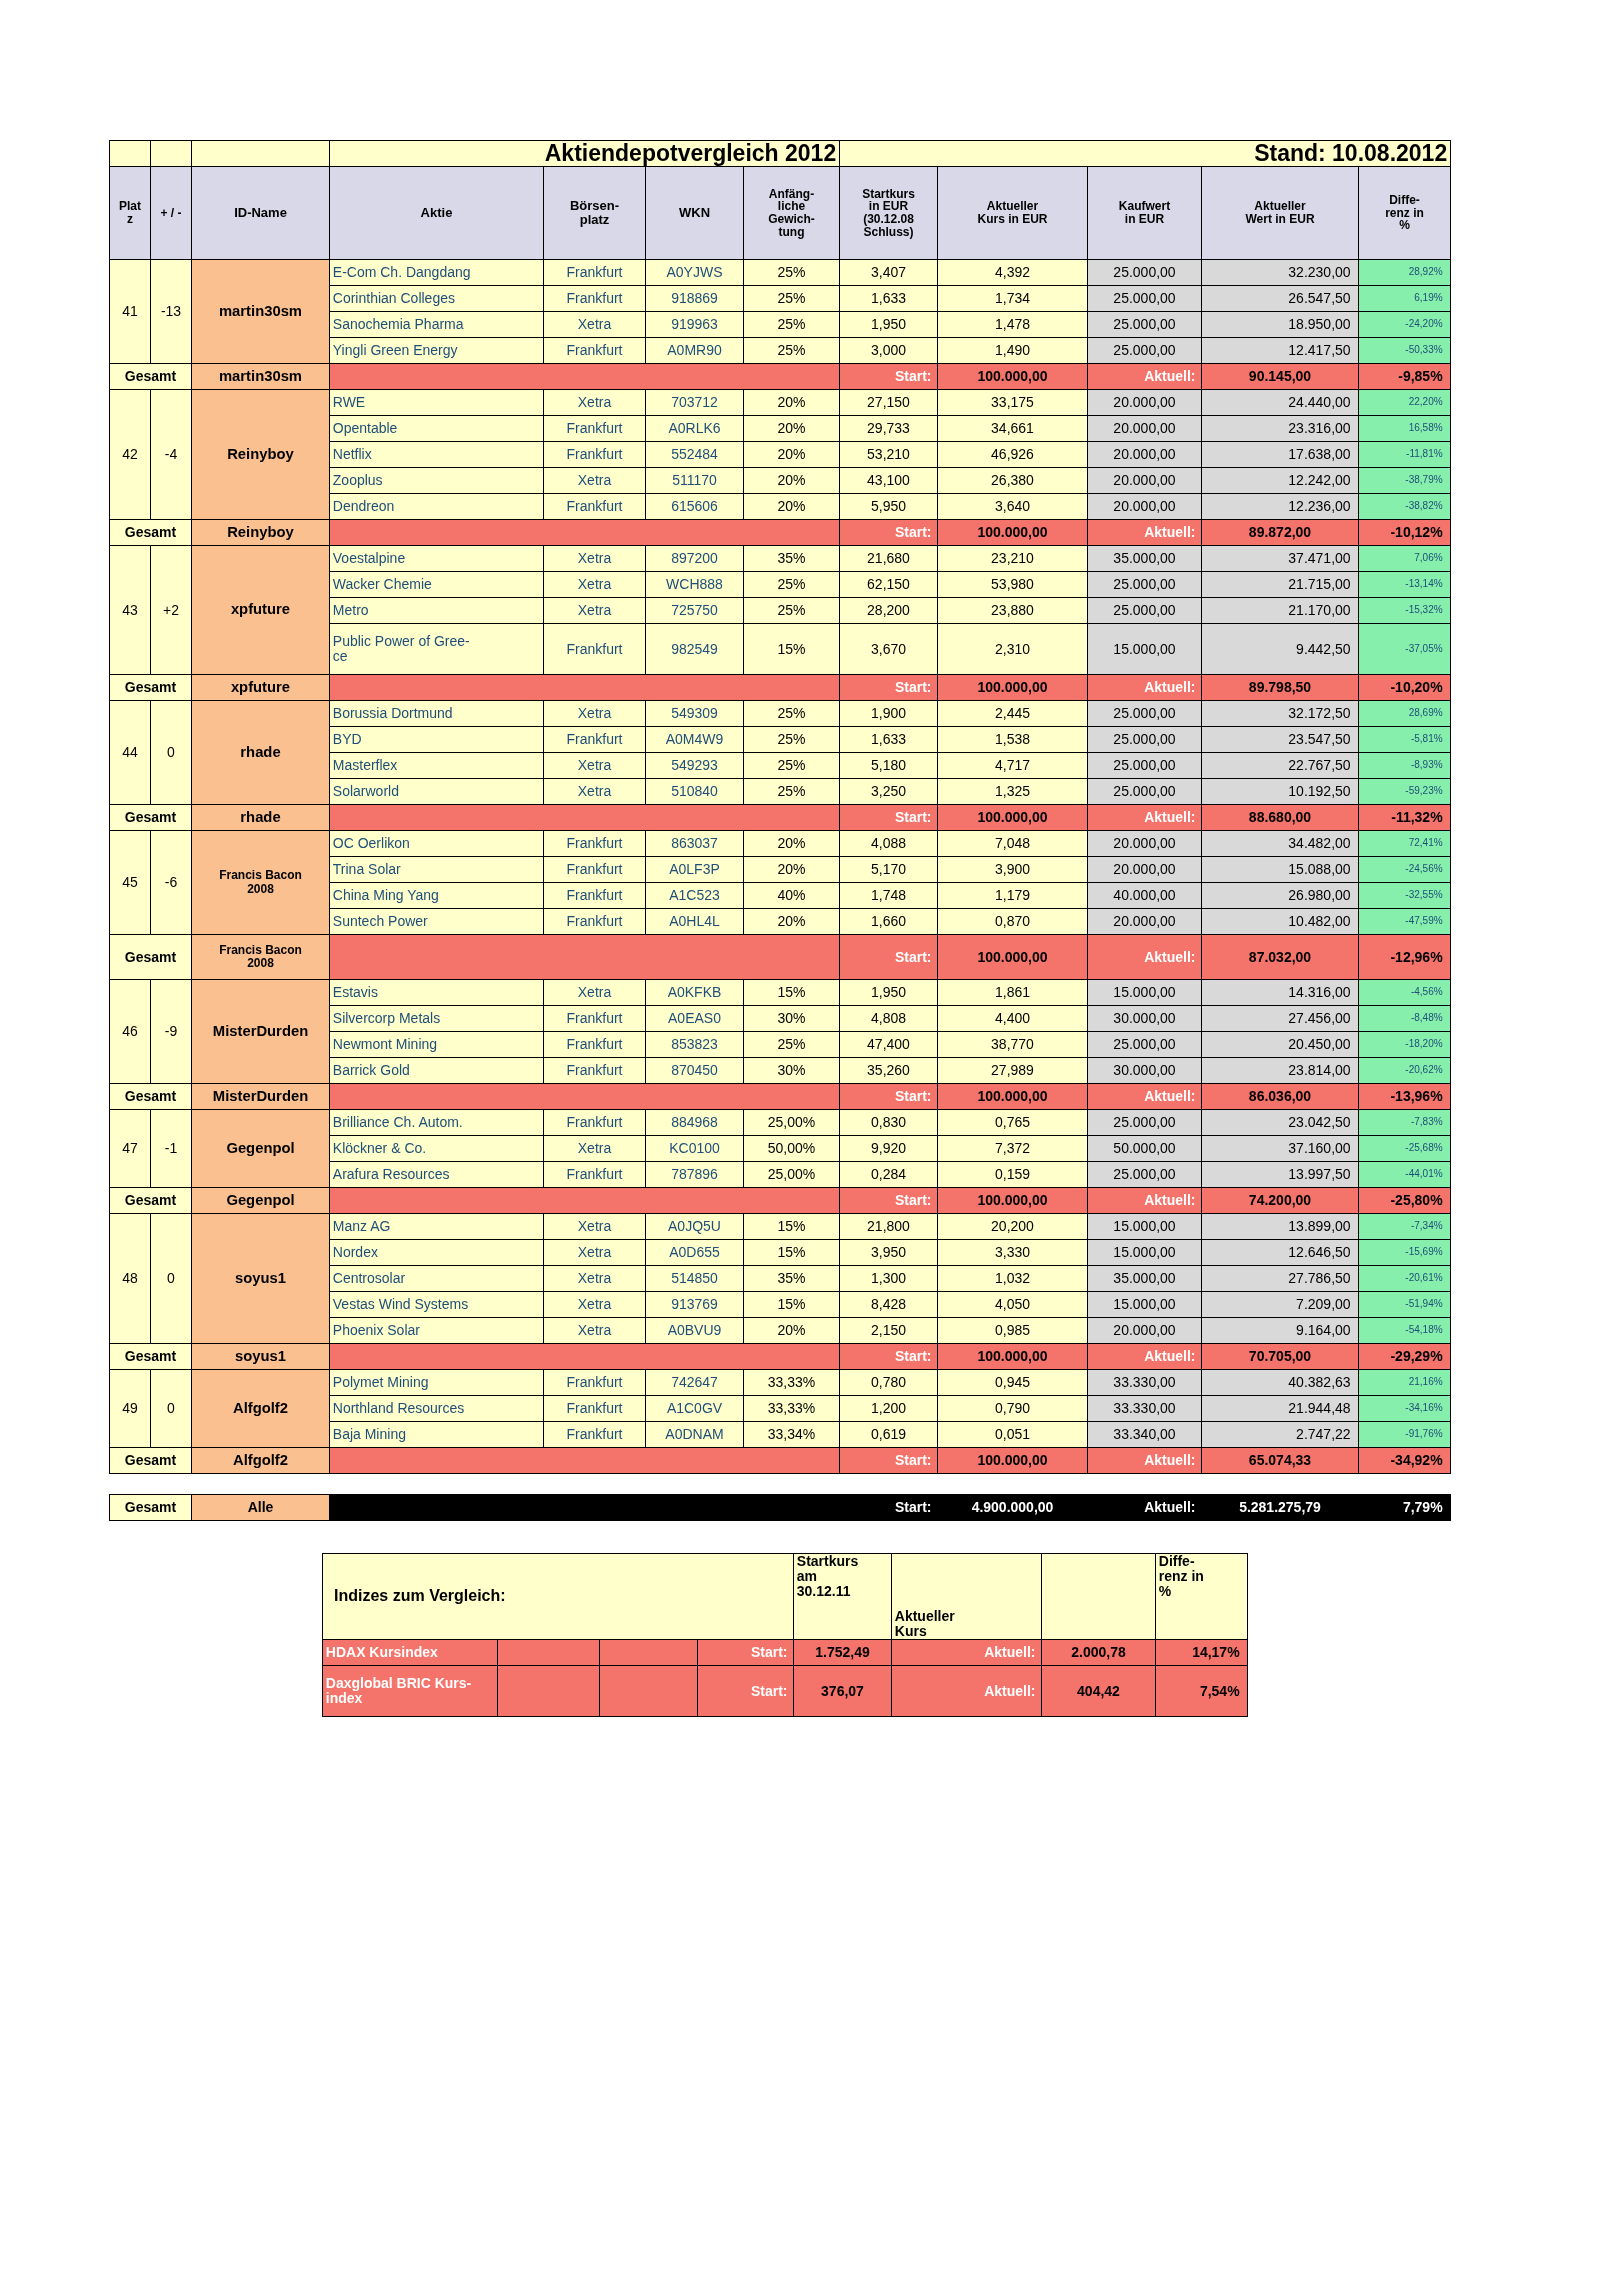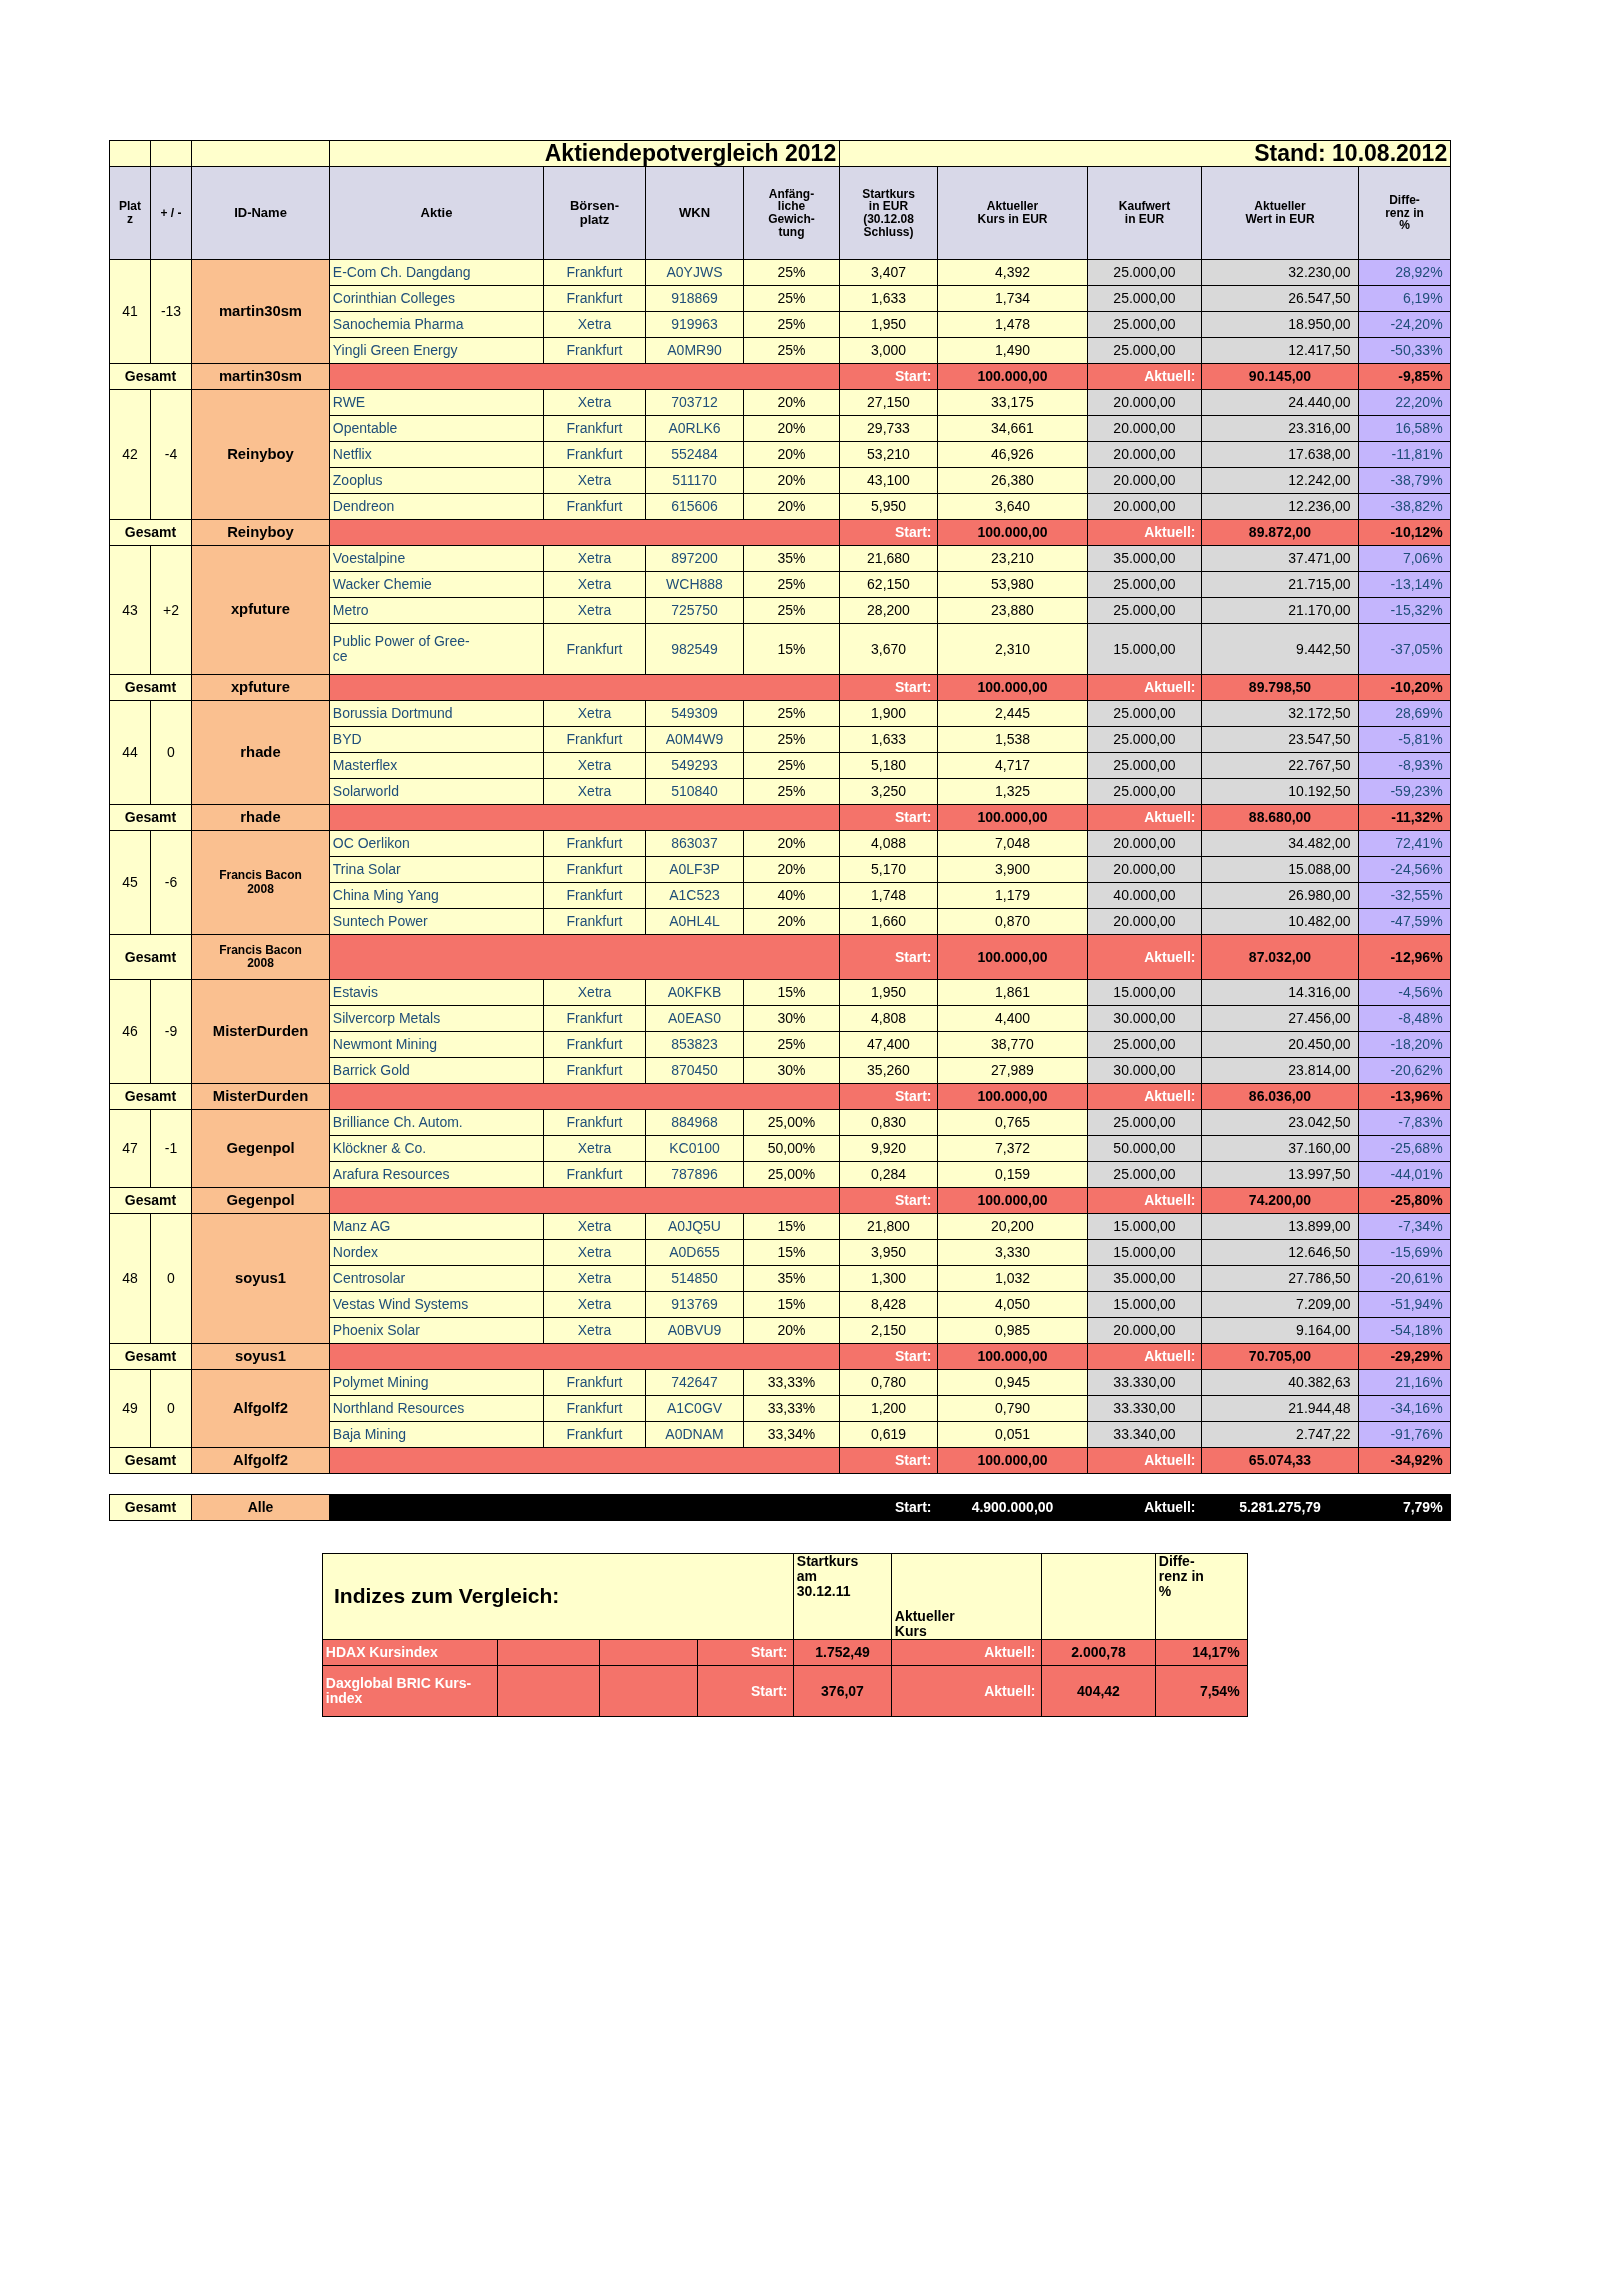--- a/index.html
+++ b/index.html
@@ -22,42 +22,42 @@
   .c-name{background:#fac090;text-align:center;font-weight:bold;font-size:14.8px;}
   .c-name.small{font-size:12px;white-space:normal;line-height:1.1;}
   .c-aktie{background:#ffffcc;color:#1f4e79;text-align:left;font-size:14px;}
   .c-aktie.wrap{white-space:normal;line-height:1.05;}
   .c-boerse{background:#ffffcc;color:#1f4e79;text-align:center;font-size:14px;}
   .c-wkn{background:#ffffcc;color:#1f4e79;text-align:center;font-size:14px;}
   .c-gew{background:#ffffcc;color:#000;text-align:center;font-size:14px;}
   .c-num{background:#ffffcc;text-align:center;font-size:14px;}
   .c-kauf{background:#d9d9d9;text-align:center;font-size:14px;}
   .c-wert{background:#d9d9d9;text-align:right;font-size:14px;padding-right:7.4px;}
-  .c-diff{background:#c4b5fd;color:#1f4e79;text-align:right;font-size:14px;padding-right:7.4px;}
+  .c-diff{background:#86efac;color:#1f4e79;text-align:right;font-size:10px;padding-right:7.4px;}
 
   .c-gesamt-lbl{background:#ffffcc;text-align:center;font-weight:bold;font-size:14px;}
   .c-gesamt-name{background:#fac090;text-align:center;font-weight:bold;font-size:14.8px;}
   .c-gesamt-name.small{background:#fac090;font-size:12px;white-space:normal;line-height:1.1;}
   .r-red td{background:#f4736a;font-weight:bold;color:#ffffff;}
   .r-red td.lbl{color:#ffffff;text-align:right;padding-right:5.5px;}
   .r-red td.val{color:#000;text-align:center;}
   .r-red td.diffval{color:#000;text-align:right;padding-right:7.4px;}
   .r-red td.blank{}
 
   .r-alle td{background:#000;color:#fff;font-weight:bold;}
   .r-alle td.lbl{text-align:right;padding-right:5.5px;}
   .r-alle td.val{text-align:center;}
   .r-alle td.diffval{text-align:right;padding-right:7.4px;}
   .r-alle td.first{background:#ffffcc;color:#000;text-align:center;}
   .r-alle td.second{background:#fac090;color:#000;text-align:center;margin-top:42px;}
 
   
   #index-table{position:absolute;left:322px;top:1553px;}
   #index-table td{height:25px;}
-  .ix-title{background:#ffffcc;font-weight:bold;font-size:21px;text-align:left;padding-left:11px;}
+  .ix-title{background:#ffffcc;font-weight:bold;font-size:16px;text-align:left;padding-left:11px;}
   .ix-head{background:#ffffcc;font-weight:bold;font-size:14px;text-align:left;white-space:normal;line-height:1.06;vertical-align:top;}
   .ix-red td{background:#f4736a;font-weight:bold;}
   .ix-red td.name{color:#fff;text-align:left;}
   .ix-red td.lbl{color:#fff;text-align:right;padding-right:5.5px;}
   .ix-red td.val{color:#000;text-align:center;}
   .ix-red td.diff{color:#000;text-align:right;padding-right:7.4px;}
   .ix-red td.name.wrap{white-space:normal;line-height:1.05;}
   .ix-yellow td{background:#ffffcc;font-weight:bold;}
   .ix-yellow td.name{color:#000;text-align:left;}
   .ix-yellow td.lbl{color:#000;text-align:right;padding-right:5.5px;}

